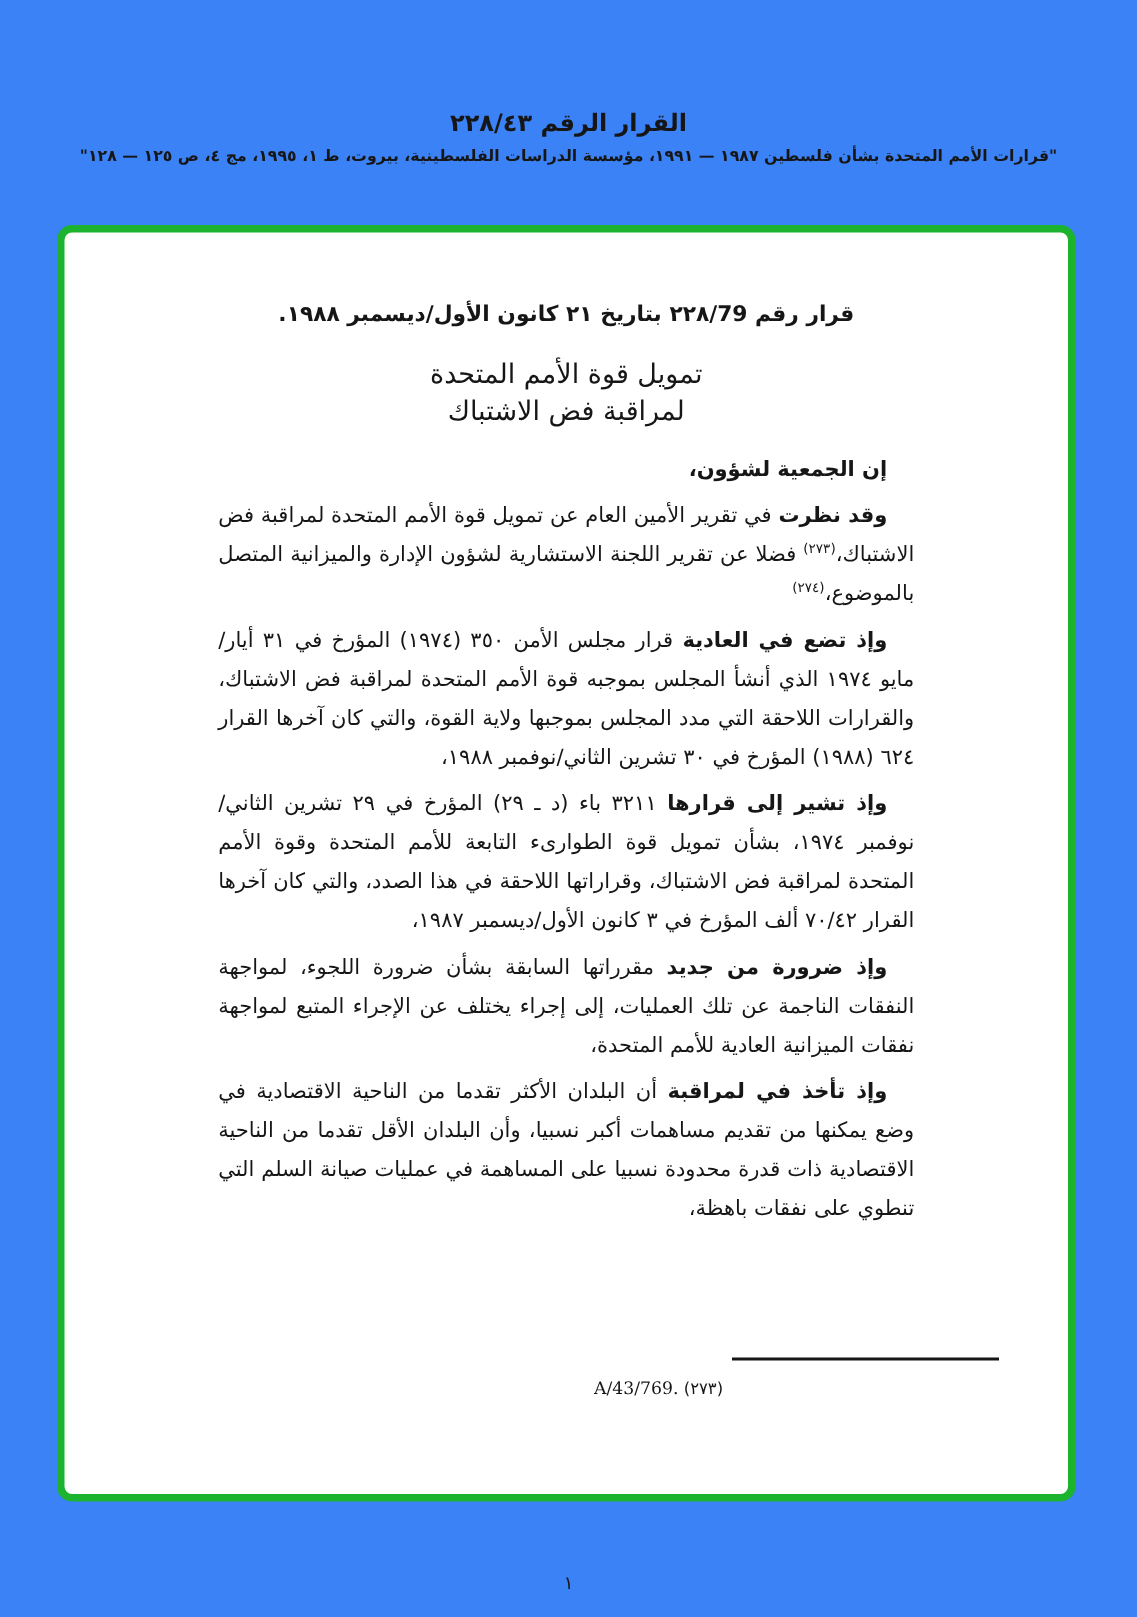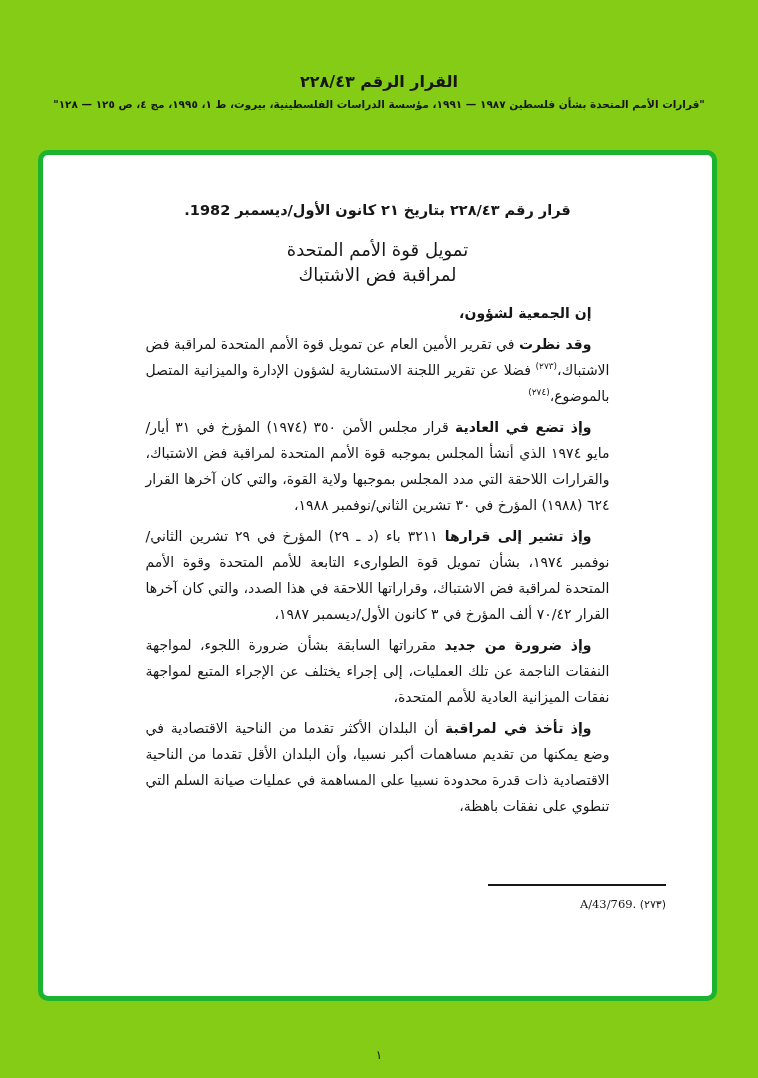--- a/index.html
+++ b/index.html
@@ -1,21 +1,21 @@
 <!DOCTYPE html>
 <html lang="ar" dir="rtl"><head>
 <meta charset="utf-8">
 <style>
   html, body { margin: 0; padding: 0; background: #ffffff; }
   .page {
     position: relative;
     width: 758px;
     height: 1078px;
     margin: 0 auto;
-    background: #84cc16;
+    background: #3b82f6;
     direction: rtl;
     color: #161616;
     font-family: "DejaVu Sans", sans-serif;
     overflow: hidden;
   }
   .page-header {
     position: absolute;
     top: 72px; left: 0; right: 0;
     text-align: center;
   }
@@ -66,24 +66,24 @@
     margin: 0 0 5px 0;
     text-indent: 18px;
   }
   .para .lead { font-weight: bold; }
   sup.fn-ref {
     font-size: 9px;
     line-height: 0;
   }
   .footnotes {
     position: absolute;
-    top: 729px;
+    top: 750px;
     right: 46px;
     width: 270px;
-    text-align: right;
+    text-align: left;
   }
   .fn-rule {
     width: 178px;
     height: 0;
     border-top: 2px solid #161616;
     margin: 0 0 8px 0;
   }
   .fn {
     font-size: 11px;
     line-height: 20px;
@@ -105,21 +105,21 @@
 
 <div class="page">
 
   <div class="page-header">
     <h1 class="header-title">القرار الرقم ٢٢٨/٤٣</h1>
     <div class="header-citation">"قرارات الأمم المتحدة بشأن فلسطين ١٩٨٧ — ١٩٩١، مؤسسة الدراسات الفلسطينية، بيروت، ط ١، ١٩٩٥، مج ٤، ص ١٢٥ — ١٢٨"</div>
   </div>
 
   <div class="frame" id="green-frame" style="border-color: rgb(28, 179, 46);">
     <div class="doc">
-      <div class="doc-title">قرار رقم ٢٢٨/٤٣ بتاريخ ٢١ كانون الأول/ديسمبر 1982.</div>
+      <div class="doc-title">قرار رقم ٢٢٨/79 بتاريخ ٢١ كانون الأول/ديسمبر ١٩٨٨.</div>
       <div class="doc-subtitle">تمويل قوة الأمم المتحدة</div>
       <div class="doc-subtitle">لمراقبة فض الاشتباك</div>
       <div class="doc-body" id="doc-body">
           <p class="para"><b class="lead">إن الجمعية لشؤون،</b></p>
           <p class="para"><b class="lead">وقد نظرت</b><span> في تقرير الأمين العام عن تمويل قوة الأمم المتحدة لمراقبة فض الاشتباك،</span><sup class="fn-ref">(٢٧٣)</sup><span> فضلا عن تقرير اللجنة الاستشارية لشؤون الإدارة والميزانية المتصل بالموضوع،</span><sup class="fn-ref">(٢٧٤)</sup></p>
           <p class="para"><b class="lead">وإذ تضع في العادية</b><span> قرار مجلس الأمن ٣٥٠ (١٩٧٤) المؤرخ في ٣١ أيار/مايو ١٩٧٤ الذي أنشأ المجلس بموجبه قوة الأمم المتحدة لمراقبة فض الاشتباك، والقرارات اللاحقة التي مدد المجلس بموجبها ولاية القوة، والتي كان آخرها القرار ٦٢٤ (١٩٨٨) المؤرخ في ٣٠ تشرين الثاني/نوفمبر ١٩٨٨،</span></p>
           <p class="para"><b class="lead">وإذ تشير إلى قرارها</b><span> ٣٢١١ باء (د ـ ٢٩) المؤرخ في ٢٩ تشرين الثاني/نوفمبر ١٩٧٤، بشأن تمويل قوة الطوارىء التابعة للأمم المتحدة وقوة الأمم المتحدة لمراقبة فض الاشتباك، وقراراتها اللاحقة في هذا الصدد، والتي كان آخرها القرار ٧٠/٤٢ ألف المؤرخ في ٣ كانون الأول/ديسمبر ١٩٨٧،</span></p>
           <p class="para"><b class="lead">وإذ ضرورة من جديد</b><span> مقرراتها السابقة بشأن ضرورة اللجوء، لمواجهة النفقات الناجمة عن تلك العمليات، إلى إجراء يختلف عن الإجراء المتبع لمواجهة نفقات الميزانية العادية للأمم المتحدة،</span></p>
           <p class="para"><b class="lead">وإذ تأخذ في لمراقبة</b><span> أن البلدان الأكثر تقدما من الناحية الاقتصادية في وضع يمكنها من تقديم مساهمات أكبر نسبيا، وأن البلدان الأقل تقدما من الناحية الاقتصادية ذات قدرة محدودة نسبيا على المساهمة في عمليات صيانة السلم التي تنطوي على نفقات باهظة،</span></p>
         </div>

